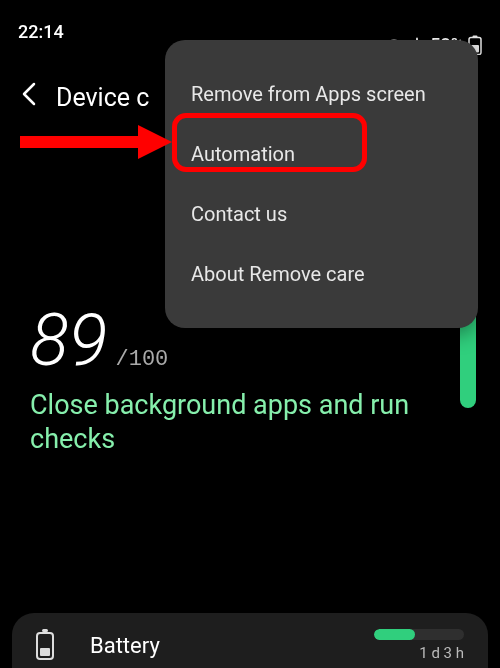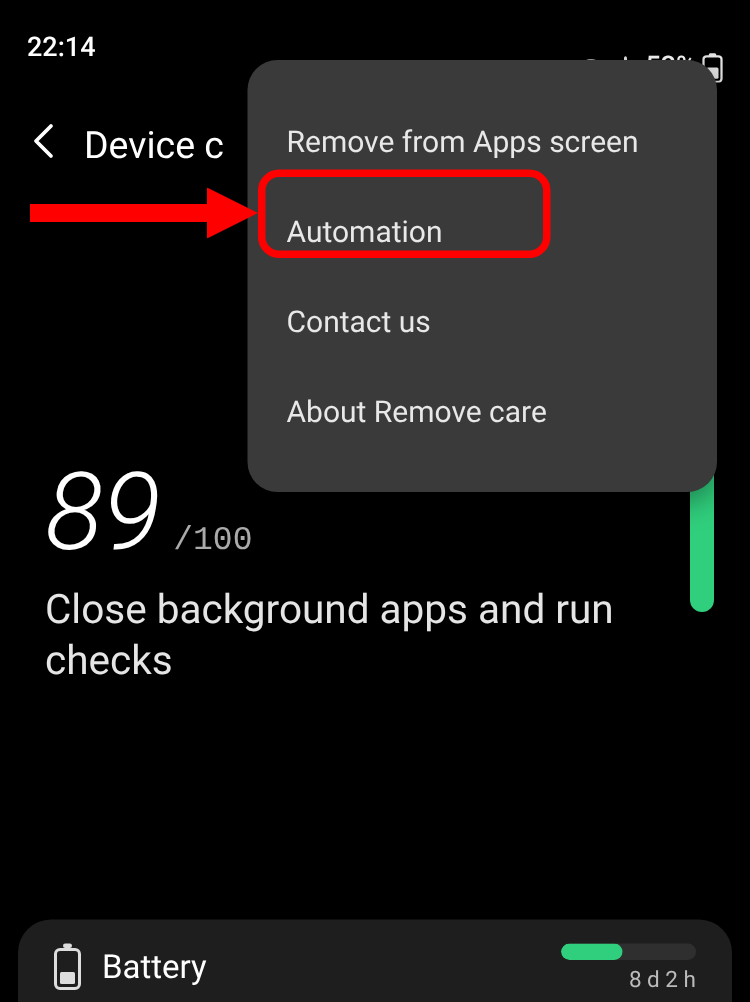--- a/index.html
+++ b/index.html
@@ -95,21 +95,21 @@
     font-size: 22px;
     color: #aaa;
     font-weight: 400;
     font-family: Liberation Mono, monospace;
   }
   .summary {
     font-size: 27px;
     font-weight: 400;
     line-height: 1.25;
     margin-top: 12px;
-    color: #e5e5e5;
+    color: #86efac;
   }
   .score-bar {
     position: absolute;
     right: 24px;
     top: 260px;
     width: 16px;
     height: 148px;
     border-radius: 10px;
     background: linear-gradient(to top, #30cf7d 0%, #30cf7d 100%);
   }
@@ -119,21 +119,21 @@
     left: 12px;
     right: 12px;
     bottom: 0;
     background: #1e1e1e;
     border-radius: 22px 22px 0 0;
     padding: 16px 24px 6px 24px;
     display: flex;
     align-items: center;
     justify-content: space-between;
   }
-  .card-left { display: flex; align-items: center; gap: 14px; }
+  .card-left { display: flex; align-items: center; gap: 36px; }
   .card-title { font-size: 22px; font-weight: 400; }
   .card-right { display: flex; flex-direction: column; align-items: flex-end; gap: 4px; }
   .bar-track {
     width: 90px; height: 11px; background: #2f2f2f; border-radius: 6px; position: relative; overflow: hidden;
   }
   .bar-fill {
     position: absolute; left: 0; top: 0; bottom: 0; width: 45%; background: #30cf7d; border-radius: 6px;
   }
   .card-sub { font-size: 15px; color: #bbb; }
 
@@ -210,15 +210,15 @@
 
 <div class="bottom-card">
   <div class="card-left">
     <div class="batt-icon"></div>
     <span class="card-title">Battery</span>
   </div>
   <div class="card-right">
     <div class="bar-track">
       <div class="bar-fill"></div>
     </div>
-    <span class="card-sub">8 d 2 h</span>
+    <span class="card-sub">1 d 3 h</span>
   </div>
 </div>
 
 </body></html>

